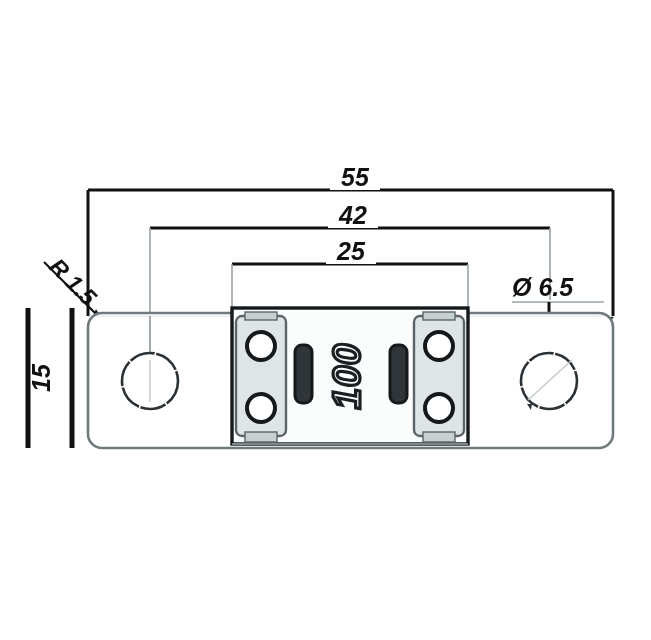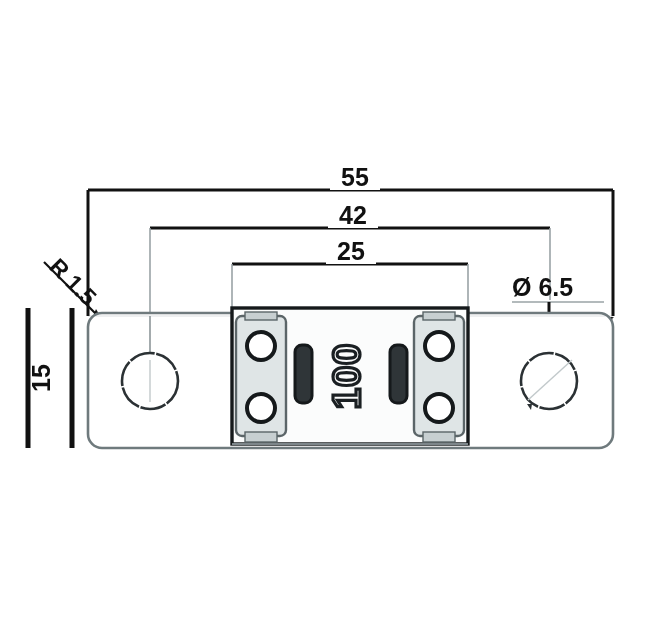--- a/index.html
+++ b/index.html
@@ -1,18 +1,18 @@
 <!DOCTYPE html>
 <html><head>
 <meta charset="utf-8">
 <style>
   html,body{margin:0;padding:0;background:#ffffff;}
   body{width:651px;height:640px;overflow:hidden;
        font-family:"Liberation Sans",sans-serif;color:#111;}
-  #stage{position:relative;width:651px;height:528px;background:#fff;}
+  #stage{position:relative;width:651px;height:528px;background:#fff;font-style:italic;}
   svg{display:block;}
   .dimtext{font-family:"Liberation Sans",sans-serif;font-weight:bold;
            fill:#111;font-size:25px;letter-spacing:0px;}
   .dimtext-sm{font-family:"Liberation Sans",sans-serif;font-weight:bold;
            fill:#111;font-size:23px;}
   .marktext{font-family:"Liberation Sans",sans-serif;font-weight:bold;
            font-size:38px;fill:none;stroke:#1a1f22;stroke-width:3.2;
            letter-spacing:1px;}
 </style>
 </head>

